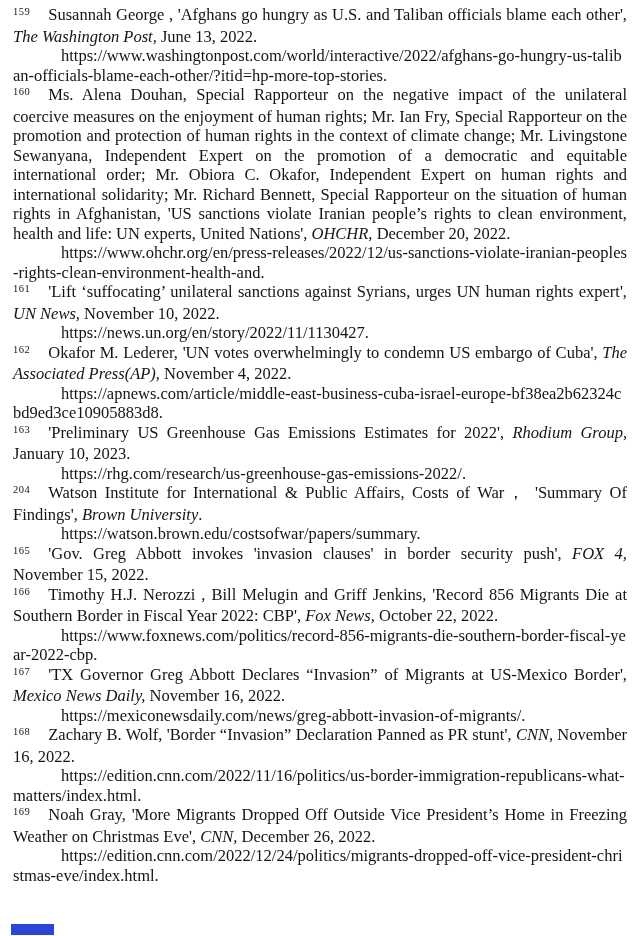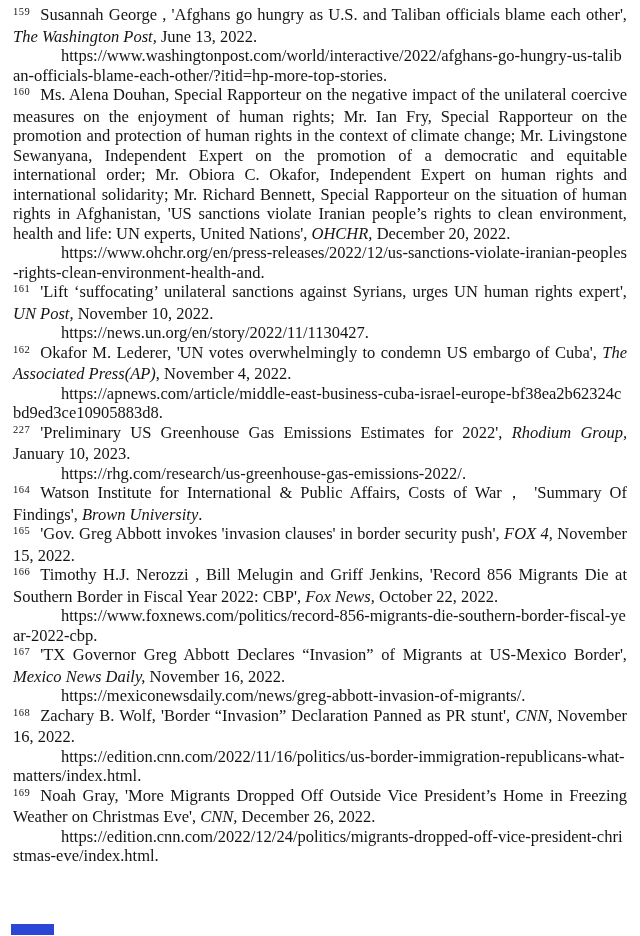--- a/index.html
+++ b/index.html
@@ -24,21 +24,21 @@
   }
   p.fn {
     margin: 0;
     padding: 0;
   }
   sup.fn-num {
     font-size: 10.5px;
     vertical-align: baseline;
     position: relative;
     top: -5px;
-    margin-right: 10px;
+    margin-right: 18px;
     letter-spacing: 0.5px;
   }
   .cite-roman { font-style: normal; }
   em.cite-italic { }
   .url {
     word-break: break-all;
     overflow-wrap: anywhere;
     margin-left: 48px;
   }
   .footer-marker {
@@ -48,23 +48,23 @@
     width: 43px;
     height: 11px;
   }
 </style>
 </head>
 <body>
 
 <div class="page" style="color: rgb(20, 20, 20); background: rgb(255, 255, 255);">
     <p class="fn"><sup class="fn-num">159</sup><span class="cite-roman">Susannah George , 'Afghans go hungry as U.S. and Taliban officials blame each other', </span><em class="cite-italic">The Washington Post,</em><span class="cite-roman"> June 13, 2022.</span><br><span class="url">https://www.washingtonpost.com/world/interactive/2022/afghans-go-hungry-us-taliban-officials-blame-each-other/?itid=hp-more-top-stories.</span></p>
     <p class="fn"><sup class="fn-num">160</sup><span class="cite-roman">Ms. Alena Douhan, Special Rapporteur on the negative impact of the unilateral coercive measures on the enjoyment of human rights; Mr. Ian Fry, Special Rapporteur on the promotion and protection of human rights in the context of climate change; Mr. Livingstone Sewanyana, Independent Expert on the promotion of a democratic and equitable international order; Mr. Obiora C. Okafor, Independent Expert on human rights and international solidarity; Mr. Richard Bennett, Special Rapporteur on the situation of human rights in Afghanistan, 'US sanctions violate Iranian people’s rights to clean environment, health and life: UN experts, United Nations', </span><em class="cite-italic">OHCHR,</em><span class="cite-roman"> December 20, 2022.</span><br><span class="url">https://www.ohchr.org/en/press-releases/2022/12/us-sanctions-violate-iranian-peoples-rights-clean-environment-health-and.</span></p>
-    <p class="fn"><sup class="fn-num">161</sup><span class="cite-roman">'Lift ‘suffocating’ unilateral sanctions against Syrians, urges UN human rights expert', </span><em class="cite-italic">UN Post,</em><span class="cite-roman"> November 10, 2022.</span><br><span class="url">https://news.un.org/en/story/2022/11/1130427.</span></p>
+    <p class="fn"><sup class="fn-num">161</sup><span class="cite-roman">'Lift ‘suffocating’ unilateral sanctions against Syrians, urges UN human rights expert', </span><em class="cite-italic">UN News,</em><span class="cite-roman"> November 10, 2022.</span><br><span class="url">https://news.un.org/en/story/2022/11/1130427.</span></p>
     <p class="fn"><sup class="fn-num">162</sup><span class="cite-roman">Okafor M. Lederer, 'UN votes overwhelmingly to condemn US embargo of Cuba', </span><em class="cite-italic">The Associated Press(AP)</em><span class="cite-roman">, November 4, 2022.</span><br><span class="url">https://apnews.com/article/middle-east-business-cuba-israel-europe-bf38ea2b62324cbd9ed3ce10905883d8.</span></p>
-    <p class="fn"><sup class="fn-num">227</sup><span class="cite-roman">'Preliminary US Greenhouse Gas Emissions Estimates for 2022', </span><em class="cite-italic">Rhodium Group,</em><span class="cite-roman"> January 10, 2023.</span><br><span class="url">https://rhg.com/research/us-greenhouse-gas-emissions-2022/.</span></p>
-    <p class="fn"><sup class="fn-num">164</sup><span class="cite-roman">Watson Institute for International &amp; Public Affairs, Costs of War， 'Summary Of Findings', </span><em class="cite-italic">Brown University</em><span class="cite-roman">.</span><br></p>
+    <p class="fn"><sup class="fn-num">163</sup><span class="cite-roman">'Preliminary US Greenhouse Gas Emissions Estimates for 2022', </span><em class="cite-italic">Rhodium Group,</em><span class="cite-roman"> January 10, 2023.</span><br><span class="url">https://rhg.com/research/us-greenhouse-gas-emissions-2022/.</span></p>
+    <p class="fn"><sup class="fn-num">204</sup><span class="cite-roman">Watson Institute for International &amp; Public Affairs, Costs of War， 'Summary Of Findings', </span><em class="cite-italic">Brown University</em><span class="cite-roman">.</span><br><span class="url">https://watson.brown.edu/costsofwar/papers/summary.</span></p>
     <p class="fn"><sup class="fn-num">165</sup><span class="cite-roman">'Gov. Greg Abbott invokes 'invasion clauses' in border security push', </span><em class="cite-italic">FOX 4,</em><span class="cite-roman"> November 15, 2022.</span><br></p>
     <p class="fn"><sup class="fn-num">166</sup><span class="cite-roman">Timothy H.J. Nerozzi , Bill Melugin and Griff Jenkins, 'Record 856 Migrants Die at Southern Border in Fiscal Year 2022: CBP', </span><em class="cite-italic">Fox News,</em><span class="cite-roman"> October 22, 2022.</span><br><span class="url">https://www.foxnews.com/politics/record-856-migrants-die-southern-border-fiscal-year-2022-cbp.</span></p>
     <p class="fn"><sup class="fn-num">167</sup><span class="cite-roman">'TX Governor Greg Abbott Declares “Invasion” of Migrants at US-Mexico Border', </span><em class="cite-italic">Mexico News Daily,</em><span class="cite-roman"> November 16, 2022.</span><br><span class="url">https://mexiconewsdaily.com/news/greg-abbott-invasion-of-migrants/.</span></p>
     <p class="fn"><sup class="fn-num">168</sup><span class="cite-roman">Zachary B. Wolf, 'Border “Invasion” Declaration Panned as PR stunt', </span><em class="cite-italic">CNN,</em><span class="cite-roman"> November 16, 2022.</span><br><span class="url">https://edition.cnn.com/2022/11/16/politics/us-border-immigration-republicans-what-matters/index.html.</span></p>
     <p class="fn"><sup class="fn-num">169</sup><span class="cite-roman">Noah Gray, 'More Migrants Dropped Off Outside Vice President’s Home in Freezing Weather on Christmas Eve', </span><em class="cite-italic">CNN,</em><span class="cite-roman"> December 26, 2022.</span><br><span class="url">https://edition.cnn.com/2022/12/24/politics/migrants-dropped-off-vice-president-christmas-eve/index.html.</span></p>
   </div>
 <div class="footer-marker" style="background: rgb(43, 70, 214);"></div>
 
 </body></html>

